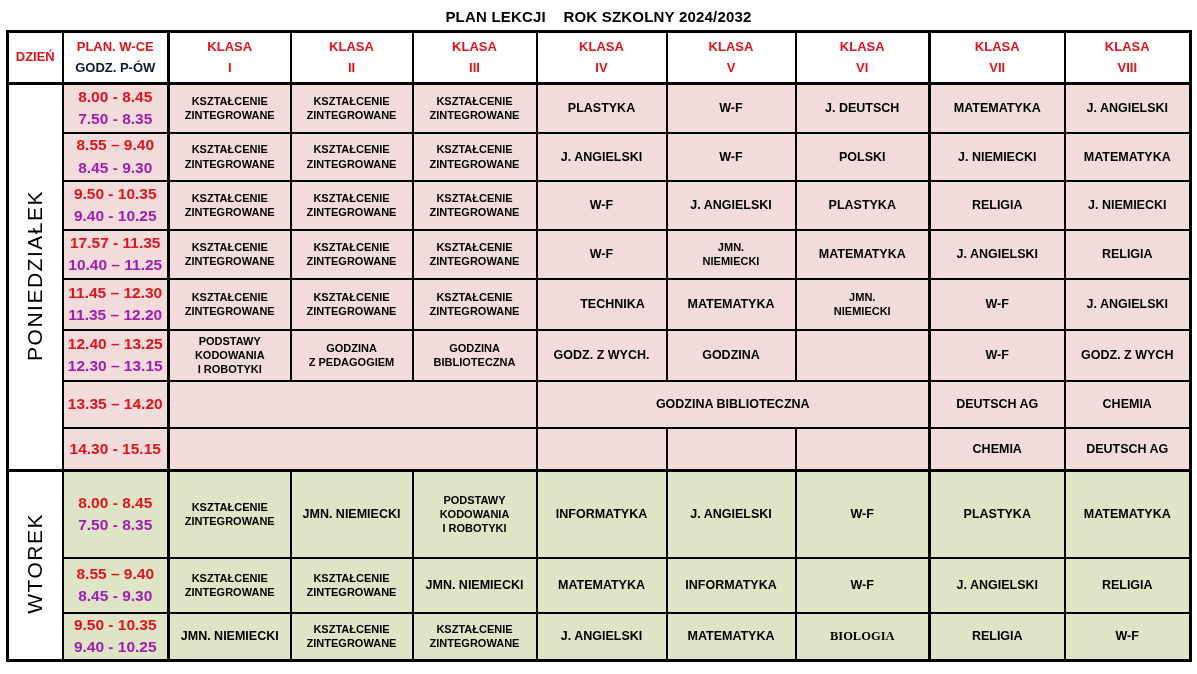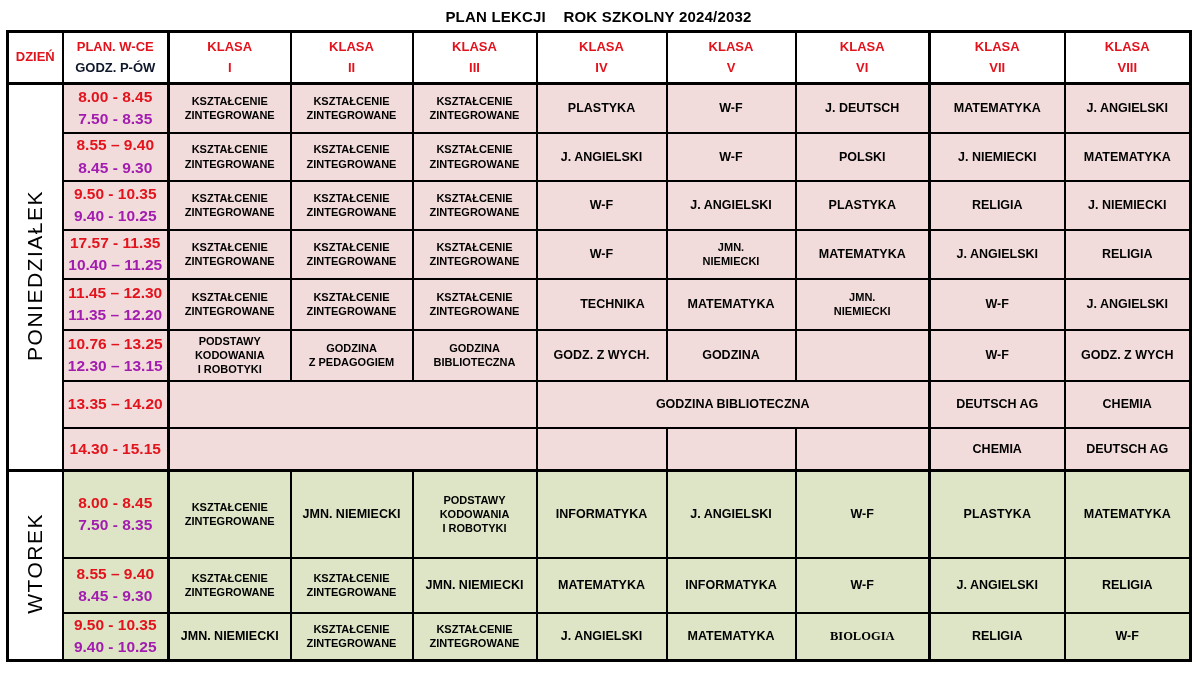--- a/index.html
+++ b/index.html
@@ -185,21 +185,21 @@
 ZINTEGROWANE</td>
         <td class="subject-cell" style="background: var(--mon); padding-left: 24px;">TECHNIKA</td>
         <td class="subject-cell" style="background: var(--mon);">MATEMATYKA</td>
         <td class="subject-cell multi" style="background: var(--mon);">JMN.
 NIEMIECKI</td>
         <td class="subject-cell bl3" style="background: var(--mon);">W-F</td>
         <td class="subject-cell" style="background: var(--mon);">J. ANGIELSKI</td>
       </tr>
       <tr style="height: 51px;">
         <td class="time-cell" style="background: var(--mon);">
-          <div class="time-red">10.76 – 13.25</div>
+          <div class="time-red">12.40 – 13.25</div>
           <div class="time-black">12.30 – 13.15</div>
         </td>
         <td class="subject-cell bl3 multi" style="background: var(--mon);">PODSTAWY
 KODOWANIA
 I ROBOTYKI</td>
         <td class="subject-cell multi" style="background: var(--mon);">GODZINA
 Z PEDAGOGIEM</td>
         <td class="subject-cell multi" style="background: var(--mon);">GODZINA
 BIBLIOTECZNA</td>
         <td class="subject-cell" style="background: var(--mon);">GODZ. Z WYCH.</td>

